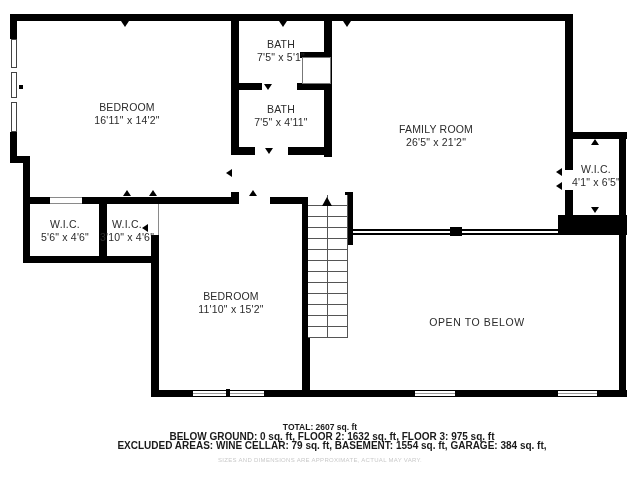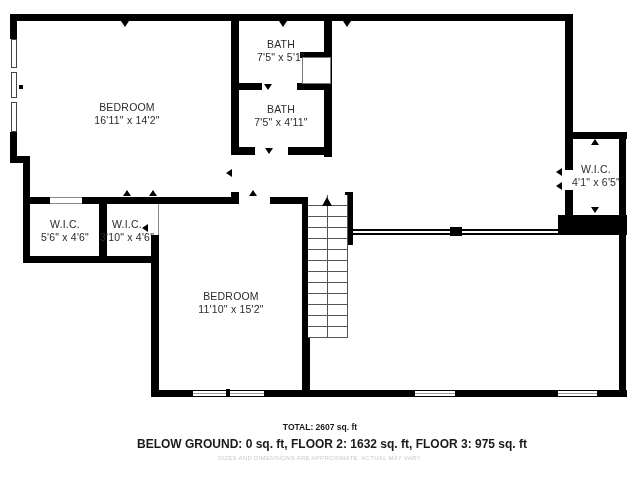--- a/index.html
+++ b/index.html
@@ -21,21 +21,21 @@
   .post{position:absolute;background:#000;}
   .room-label{position:absolute;transform:translate(-50%,-50%);text-align:center;
               font-size:10.5px;line-height:13px;color:#2b2b2b;white-space:nowrap;letter-spacing:.2px;}
   .mk{position:absolute;width:0;height:0;}
   .mk.down{border-left:4px solid transparent;border-right:4px solid transparent;border-top:6px solid #000;}
   .mk.up{border-left:4px solid transparent;border-right:4px solid transparent;border-bottom:6px solid #000;}
   .mk.left{border-top:4px solid transparent;border-bottom:4px solid transparent;border-right:6px solid #000;}
   .mk.sq{width:4px;height:4px;background:#000;}
   .footer{position:absolute;left:0;right:0;top:423px;text-align:center;color:#1a1a1a;}
   .footer .t{font-size:8.5px;font-weight:bold;line-height:9px;}
-  .footer .l{font-size:12px;font-weight:bold;line-height:8px;margin-top:8px;padding-left:24px;}
+  .footer .l{font-size:10px;font-weight:bold;line-height:8px;margin-top:1px;padding-left:24px;}
   .footer .d{font-size:6px;color:#c9c9c9;letter-spacing:.3px;margin-top:7px;}
   .brand-left{position:absolute;left:8px;top:456px;font-size:16px;letter-spacing:.5px;color:#a8a8a8;}
   .brand-right{position:absolute;right:25px;top:457px;font-size:15px;letter-spacing:.3px;color:#0f172a;margin-top:42px;}
 </style>
 </head>
 <body>
 
 <div id="canvas">
 
   <div class="wall" style="left:10px;top:14px;width:563px;height:7px;"></div>
@@ -113,38 +113,46 @@
     <div>16'11" x 14'2"</div>
   </div>
   <div class="room-label" style="left:281px;top:51px;">
     <div>BATH</div>
     <div>7'5" x 5'1"</div>
   </div>
   <div class="room-label" style="left:281px;top:116px;">
     <div>BATH</div>
     <div>7'5" x 4'11"</div>
   </div>
+  <div class="room-label" style="left:436px;top:136px;">
+    <div>FAMILY ROOM</div>
+    <div>26'5" x 21'2"</div>
+  </div>
   <div class="room-label" style="left:596px;top:176px;">
     <div>W.I.C.</div>
     <div>4'1" x 6'5"</div>
   </div>
   <div class="room-label" style="left:65px;top:231px;">
     <div>W.I.C.</div>
     <div>5'6" x 4'6"</div>
   </div>
   <div class="room-label" style="left:127px;top:231px;">
     <div>W.I.C.</div>
     <div>3'10" x 4'6"</div>
   </div>
   <div class="room-label" style="left:231px;top:303px;">
     <div>BEDROOM</div>
     <div>11'10" x 15'2"</div>
   </div>
+  <div class="room-label" style="left:477px;top:322px;letter-spacing:.6px;">
+    <div>OPEN TO BELOW</div>
+  </div>
 
   <div class="footer">
     <div class="t">TOTAL: 2607 sq. ft</div>
     <div class="l">BELOW GROUND: 0 sq. ft, FLOOR 2: 1632 sq. ft, FLOOR 3: 975 sq. ft</div>
+    <div class="l">EXCLUDED AREAS: WINE CELLAR: 79 sq. ft, BASEMENT: 1554 sq. ft, GARAGE: 384 sq. ft,</div>
     <div class="d">SIZES AND DIMENSIONS ARE APPROXIMATE, ACTUAL MAY VARY.</div>
   </div>
 
   <div class="brand-right">Realcomp</div>
 
 </div>
 
 </body></html>

